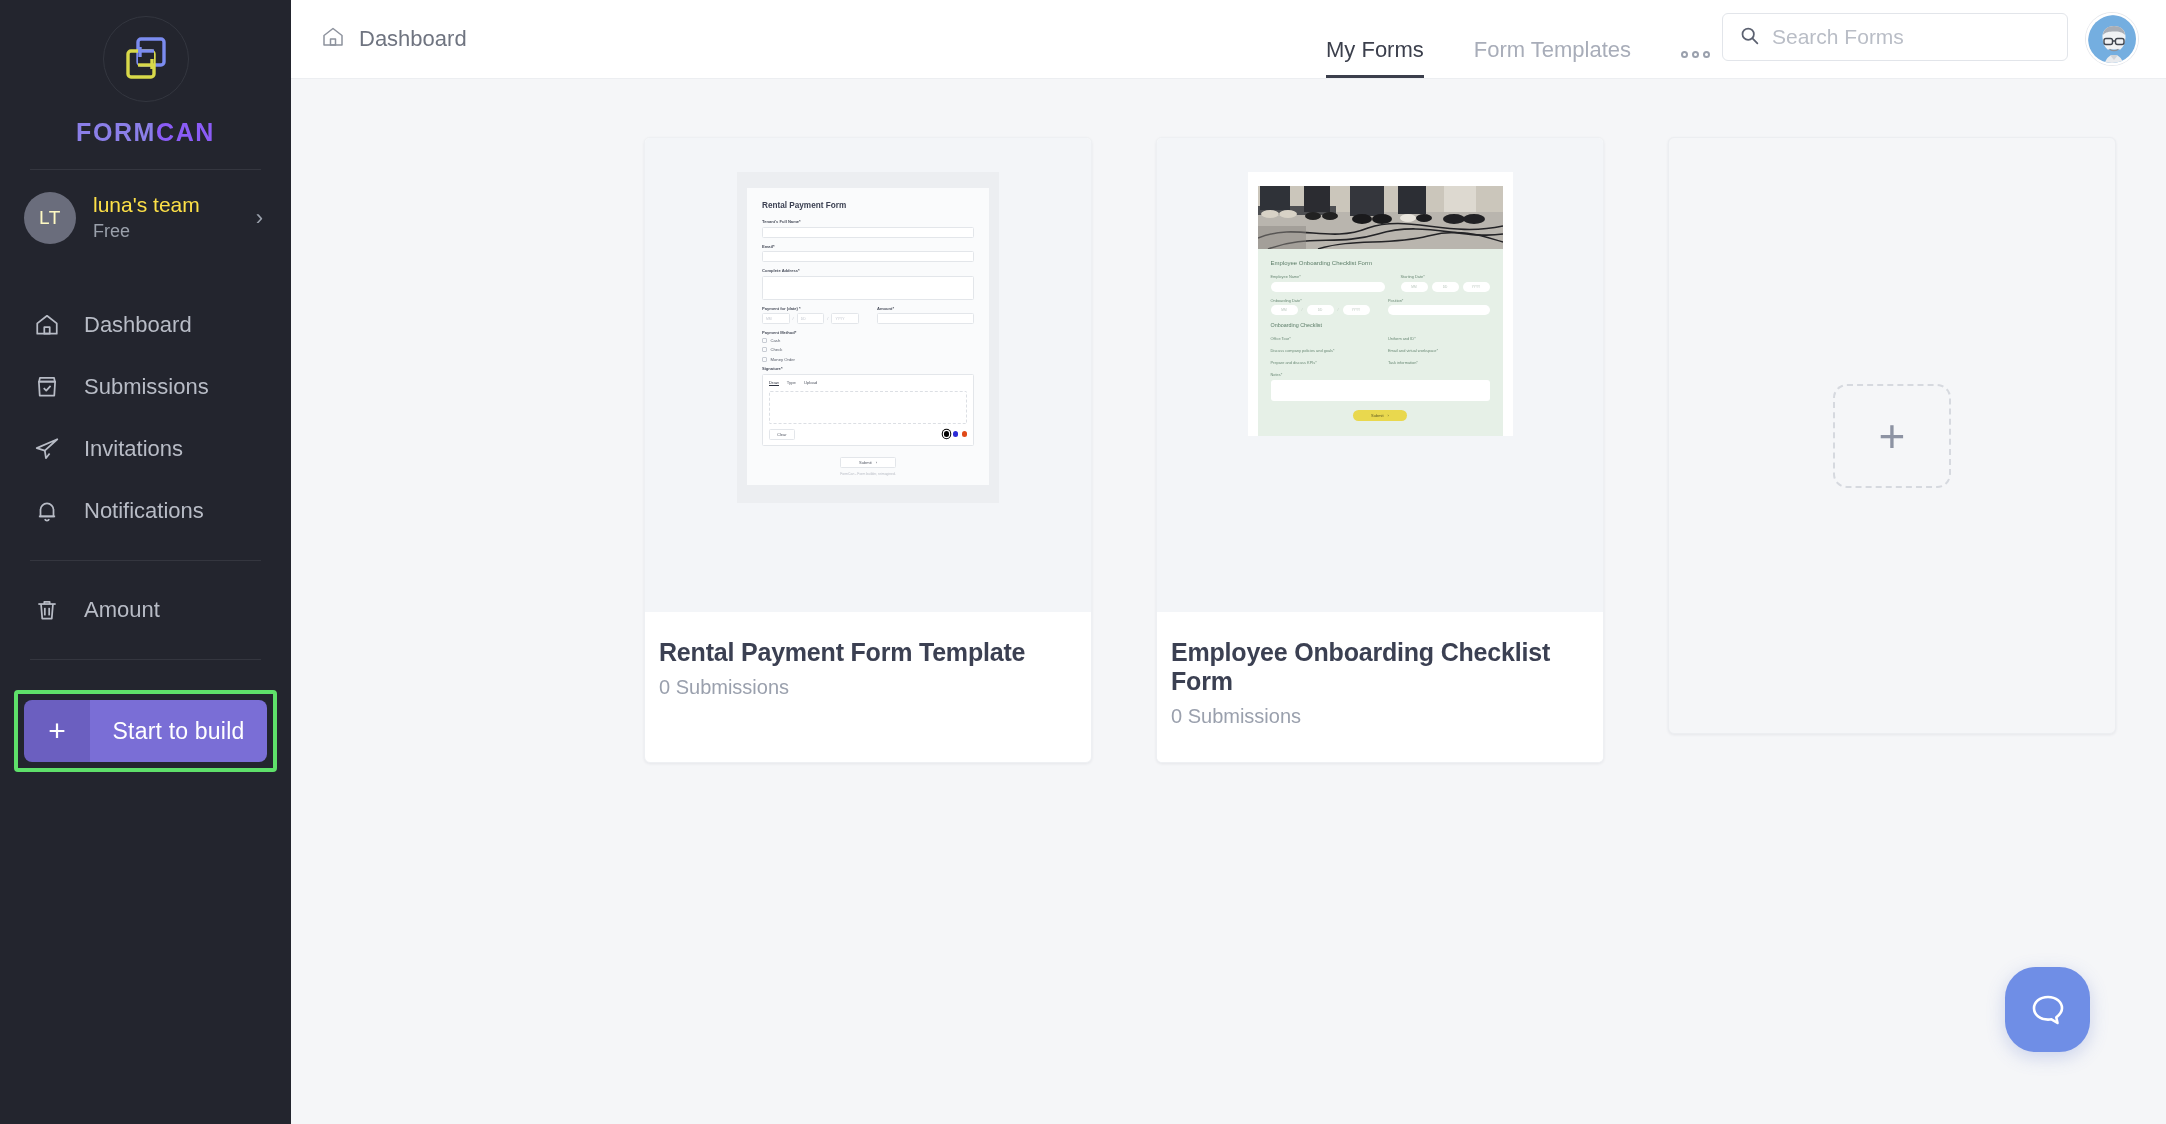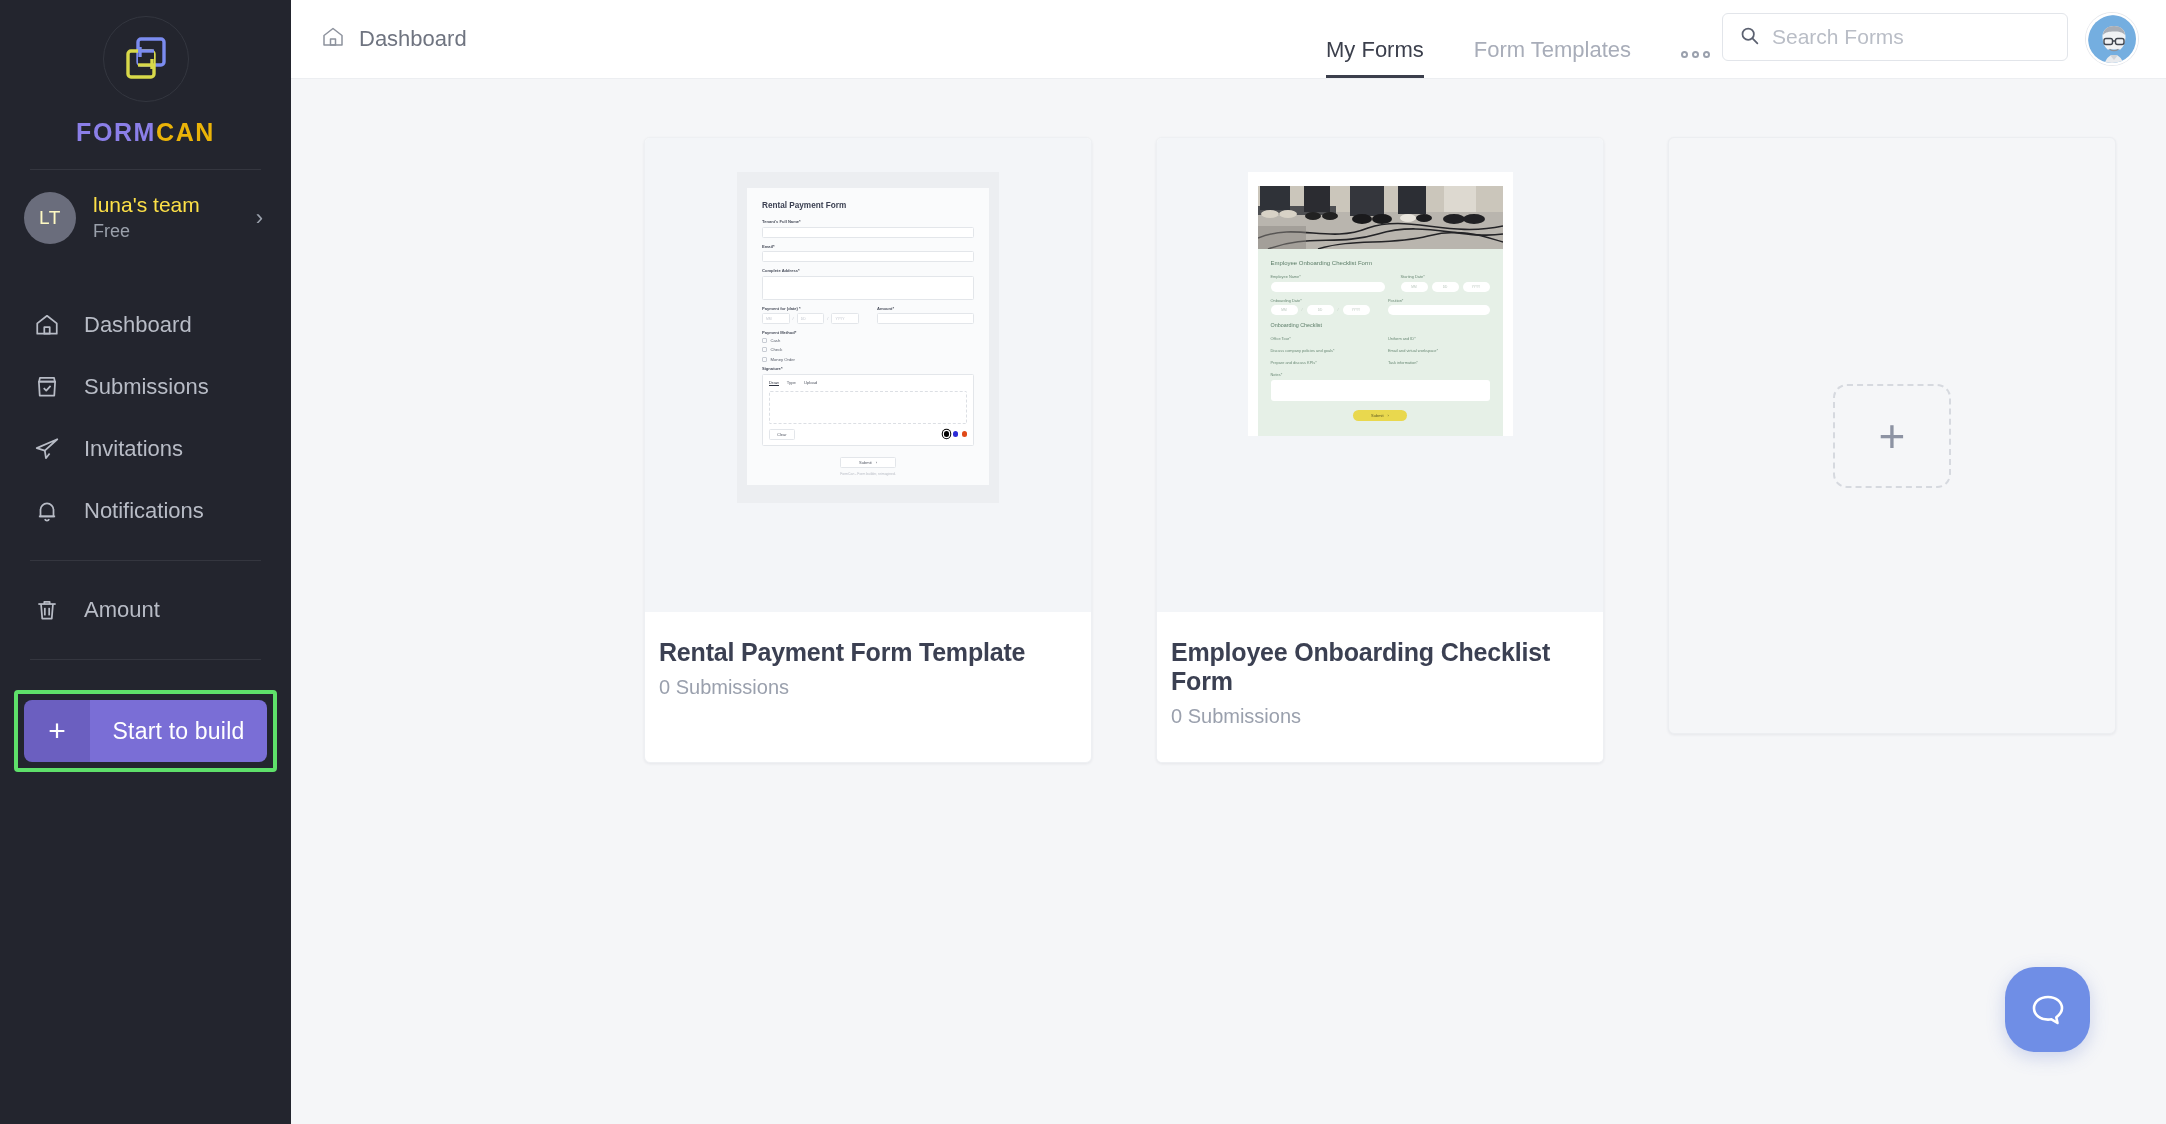--- a/index.html
+++ b/index.html
@@ -22,21 +22,21 @@
   .logo-circle {
     width: 86px; height: 86px; border-radius: 50%;
     border: 1px solid #33363f;
     display: flex; align-items: center; justify-content: center;
   }
   .brand-word {
     margin-top: 16px; font-size: 25px; letter-spacing: 1.6px;
     font-weight: 700;
   }
   .brand-word .w1 { color: #8b7fe8; }
-  .brand-word .w2 { color: #eab308; }
+  .brand-word .w2 { color: #8b5cf6; }
 
   .sep { height: 1px; background: #34363f; margin: 22px 30px 0 30px; }
 
   .team-row {
     display: flex; align-items: center; gap: 17px;
     padding: 22px 28px 22px 24px; cursor: pointer;
   }
   .team-avatar {
     width: 52px; height: 52px; border-radius: 50%;
     background: #6a6d7c; color: #fef9c3;

